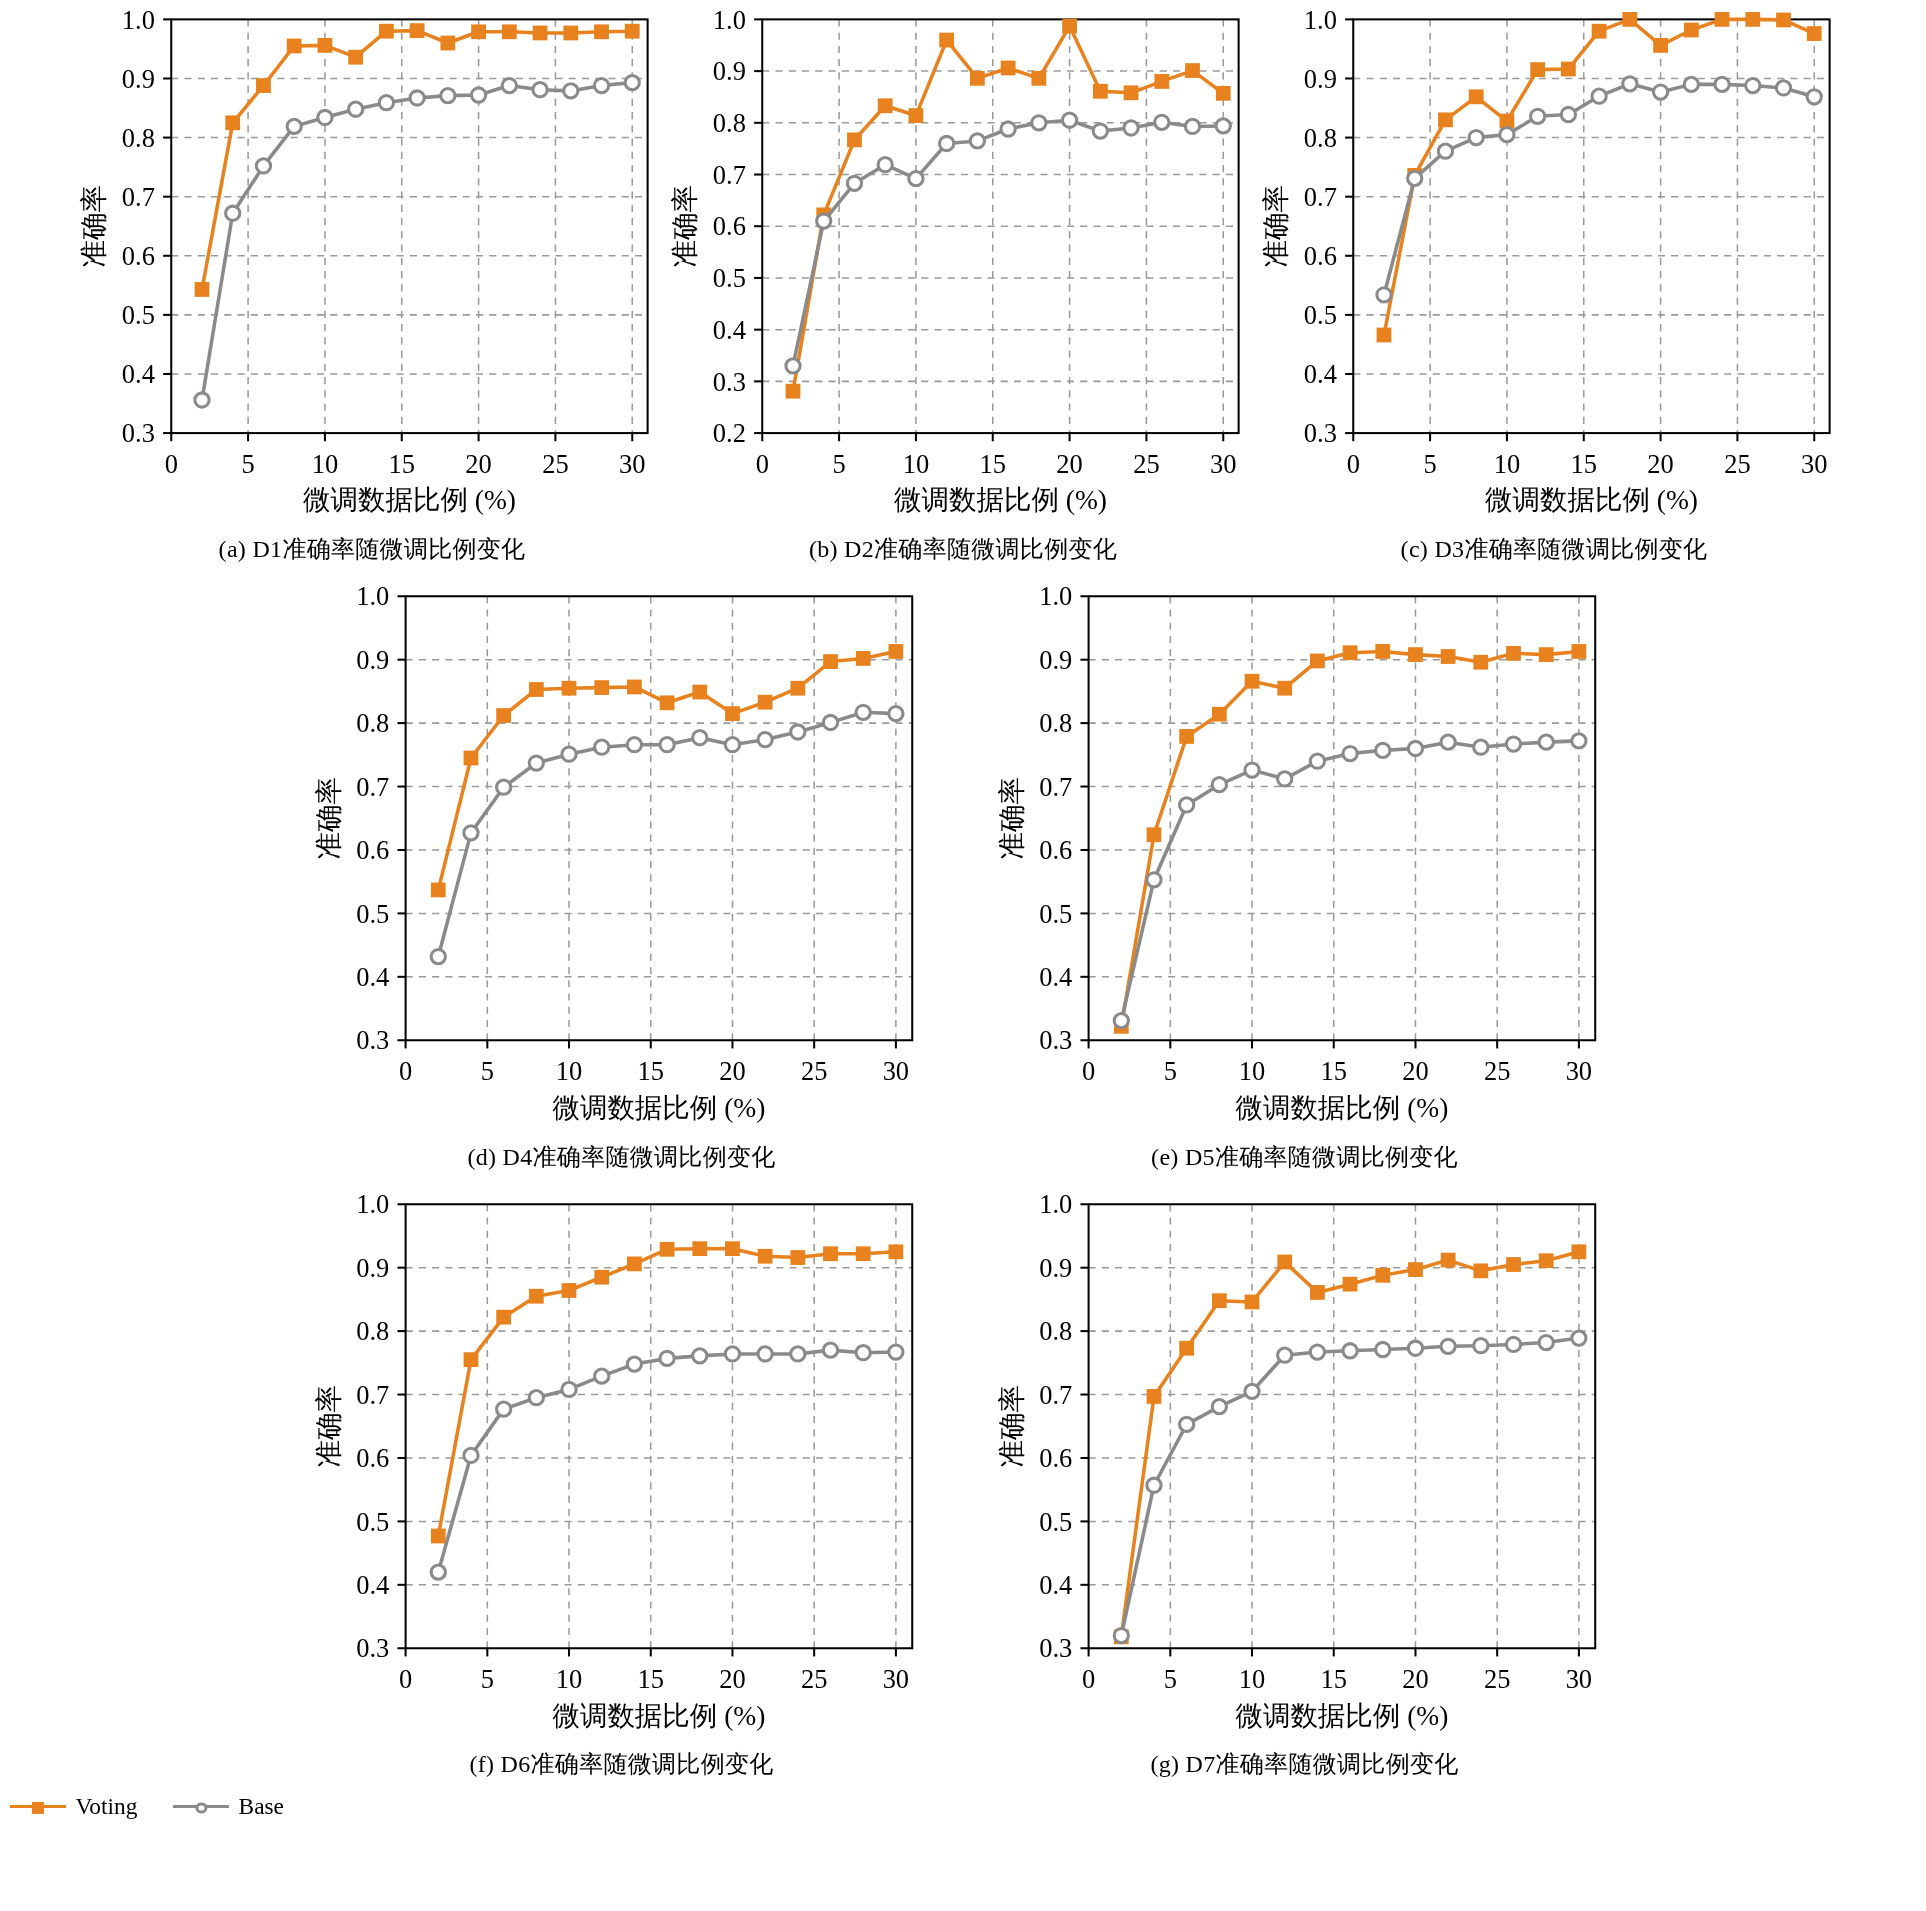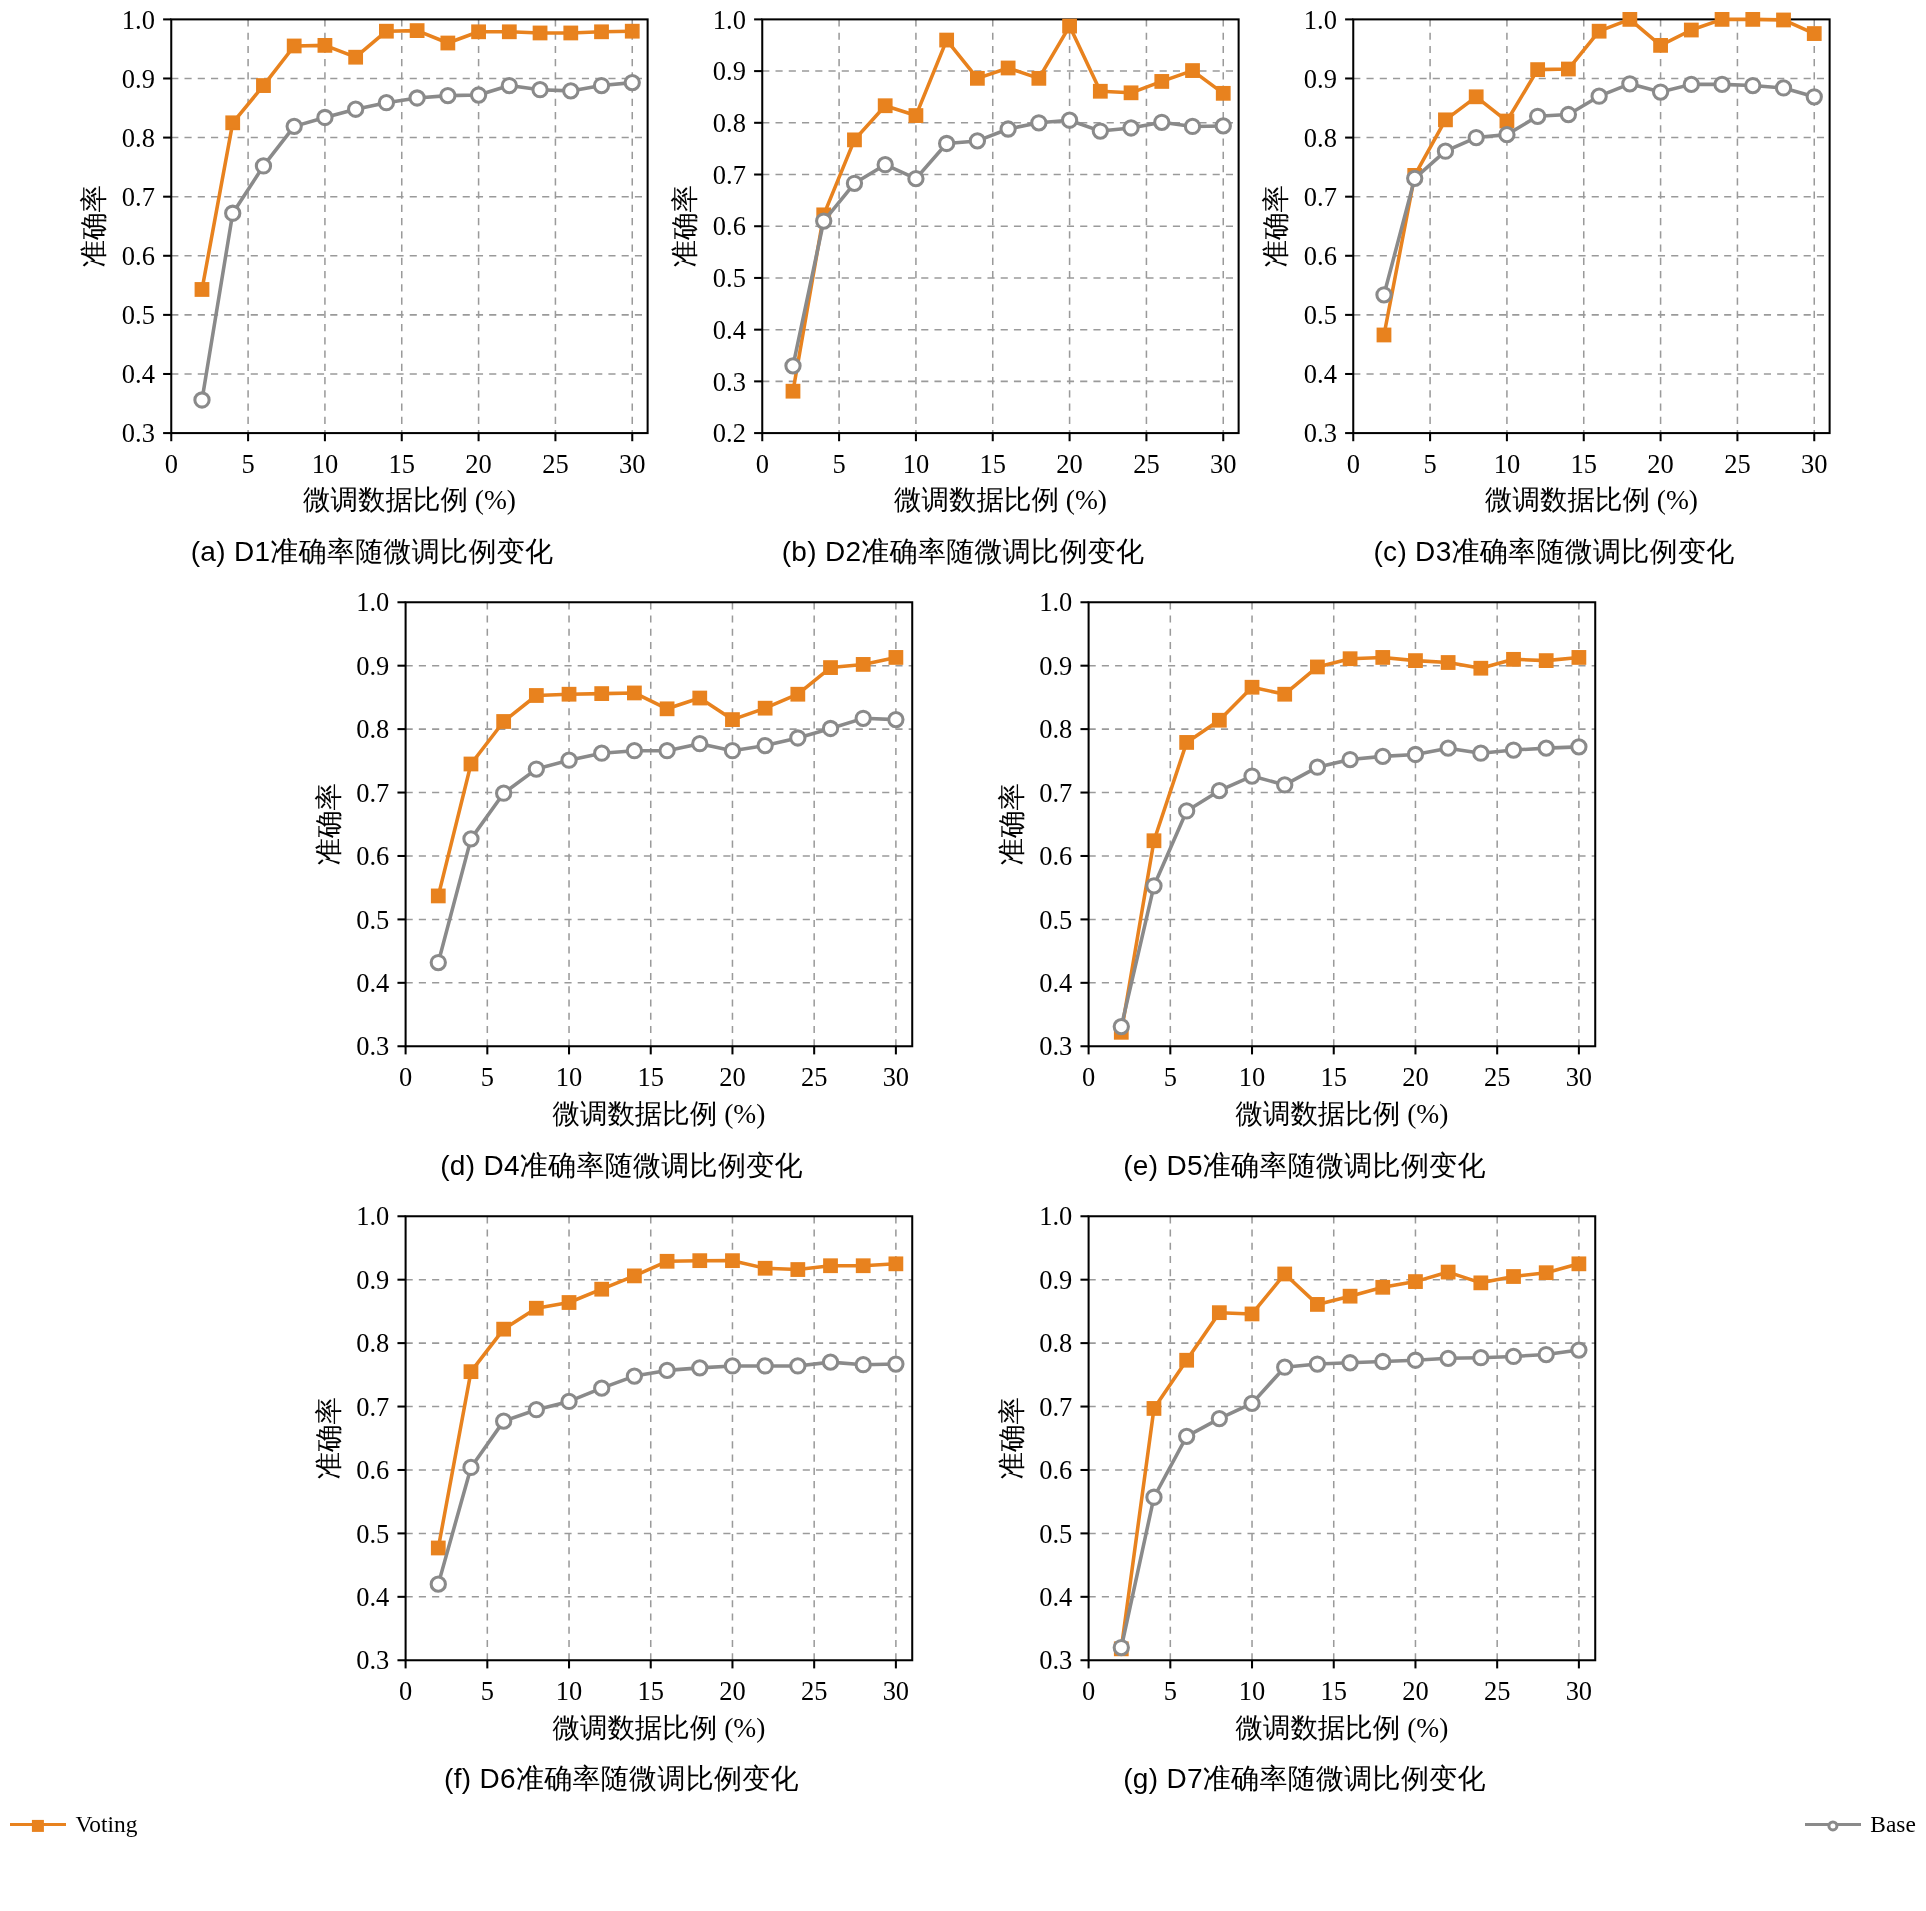--- a/index.html
+++ b/index.html
@@ -2,22 +2,22 @@
 <html style="font-size:8.2px"><head>
 <meta charset="utf-8">
 <style>
   html,body{margin:0;padding:0;background:#ffffff;}
   body{width:1926px;height:1911px;font-family:"Liberation Serif",serif;color:#000;}
   .sheet{position:relative;width:1926px;height:1911px;box-sizing:border-box;padding:5.1px 10.2px 0 10.2px;}
   .row{display:flex;justify-content:center;align-items:flex-start;}
   .cell{display:flex;flex-direction:column;align-items:center;}
   .plotwrap{position:relative;}
   svg{display:block;}
-  .caption{font-family:Liberation Sans, sans-serif;font-size:28px;margin-top:3.1px;letter-spacing:0.3px;}
-  .legend{display:flex;justify-content:space-between;align-items:center;gap:36px;margin-top:13.2px;}
+  .caption{font-family:Liberation Serif, serif;font-size:24px;margin-top:3.1px;letter-spacing:0.3px;}
+  .legend{display:flex;justify-content:flex-start;align-items:center;gap:36px;margin-top:13.2px;}
   .legend-item{display:flex;align-items:center;gap:9.2px;font-size:23.4px;font-family:"Liberation Serif",serif;}
   .legend-line{display:inline-block;width:56px;height:0;border-top:3.6px solid #e8821e;position:relative;}
   .legend-line.base{border-top-color:#8a8a8a;}
   .legend-marker{position:absolute;left:50%;top:50%;transform:translate(-50%,-50%);width:12.2px;height:12.2px;background:#e8821e;}
   .legend-marker.circle{background:#ffffff;border:3.1px solid #8a8a8a;border-radius:50%;width:11.2px;height:11.2px;box-sizing:border-box;}
 </style>
 </head>
 <body>
 
 <div class="sheet">

